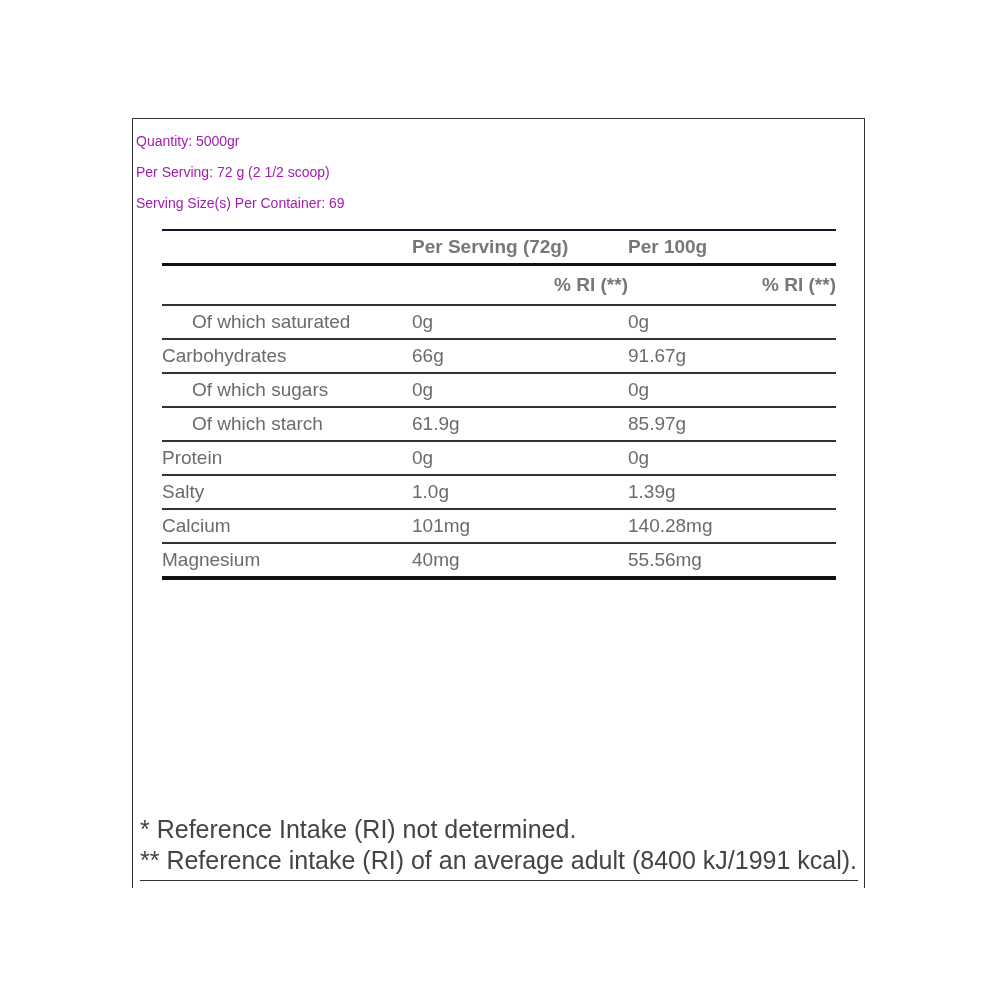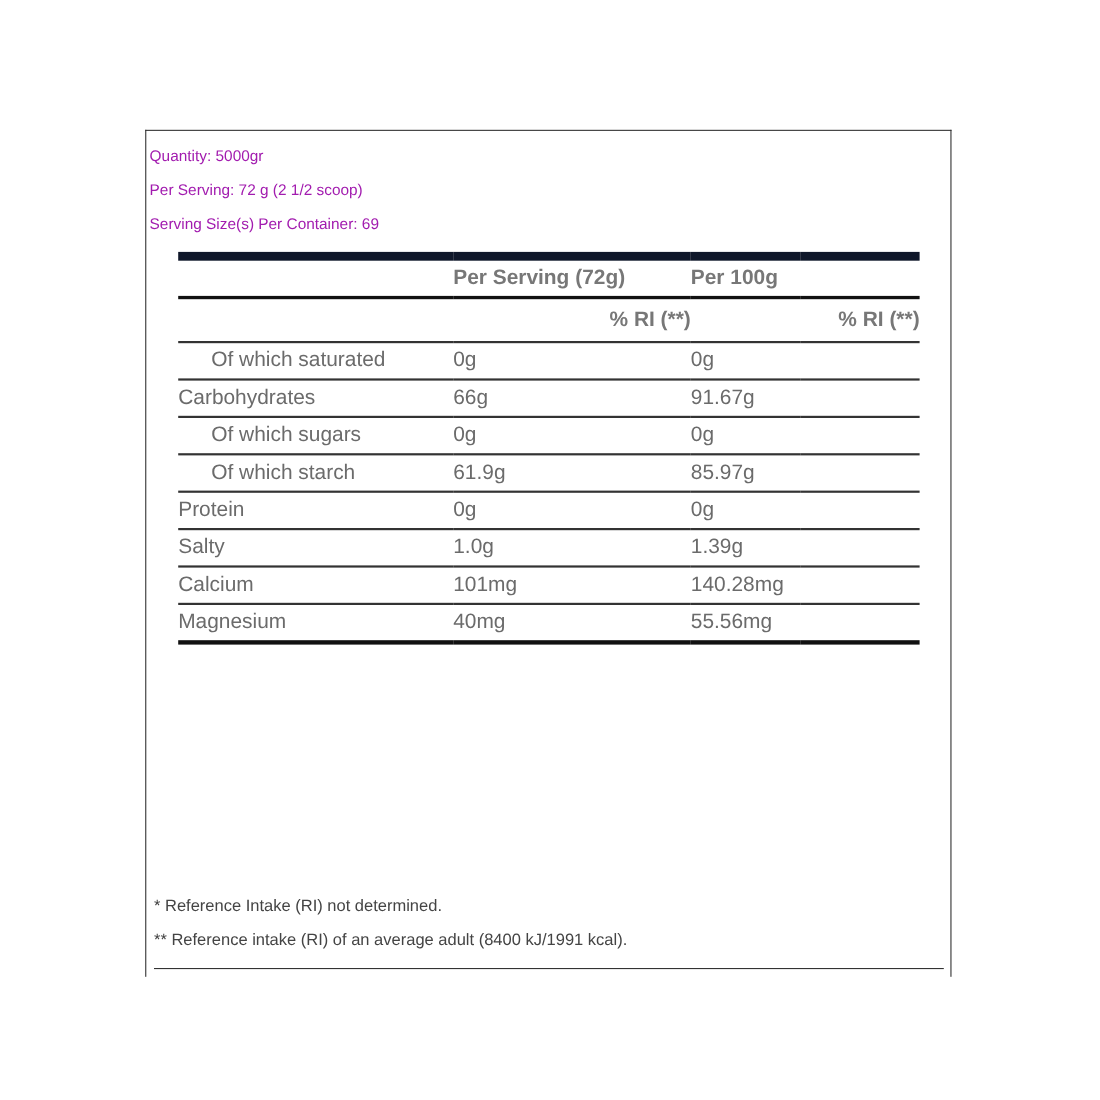--- a/index.html
+++ b/index.html
@@ -12,29 +12,29 @@
   .meta { position: absolute; left: 136px; font-size: 14px; color: #a21caf; line-height: 22px; }
   .meta.l1 { top: 130px; }
   .meta.l2 { top: 161px; }
   .meta.l3 { top: 192px; }
   table.nutri {
     position: absolute; left: 162px; top: 229px; width: 674px;
     border-collapse: collapse; font-size: 19px; color: #6b6b6b;
   }
   table.nutri td, table.nutri th { padding: 0; vertical-align: top; text-align: left; }
   table.nutri th { font-weight: bold; color: #777; font-size: 19px; }
-  tr.head1 th { border-top: 8px solid #0f172a; border-bottom: 3px solid #111; height: 32px; vertical-align: middle; }
+  tr.head1 th { border-top: 2px solid #0f172a; border-bottom: 3px solid #111; height: 32px; vertical-align: middle; }
   tr.head2 th { border-bottom: 2px solid #333; height: 38px; vertical-align: middle; text-align: right; }
   tr.row td { border-bottom: 2px solid #333; height: 32px; vertical-align: middle; line-height: 30px; }
   tr.row.energy td { vertical-align: top; padding-top: 4px; height: auto; padding-bottom: 2px; }
   tr.row.last td { border-bottom: 4px solid #111; }
   col.c1 { width: 250px; } col.c2 { width: 108px; } col.c3 { width: 108px; }
   col.c4 { width: 100px; } col.c5 { width: 108px; }
   .indent { padding-left: 30px; display: inline-block; }
-  .foot { position: absolute; left: 140px; font-size: 15px; color: #444; }
+  .foot { position: absolute; left: 140px; font-size: 25px; color: #444; }
   .foot.f1 { top: 815px; }
   .foot.f2 { top: 846px; }
   .hr-bottom { position: absolute; left: 140px; top: 880px; width: 718px; height: 0; border-top: 1.5px solid #333; }
 </style>
 </head>
 <body>
 
 <div class="panel"></div>
 
 <div class="meta l1">Quantity: 5000gr</div>

